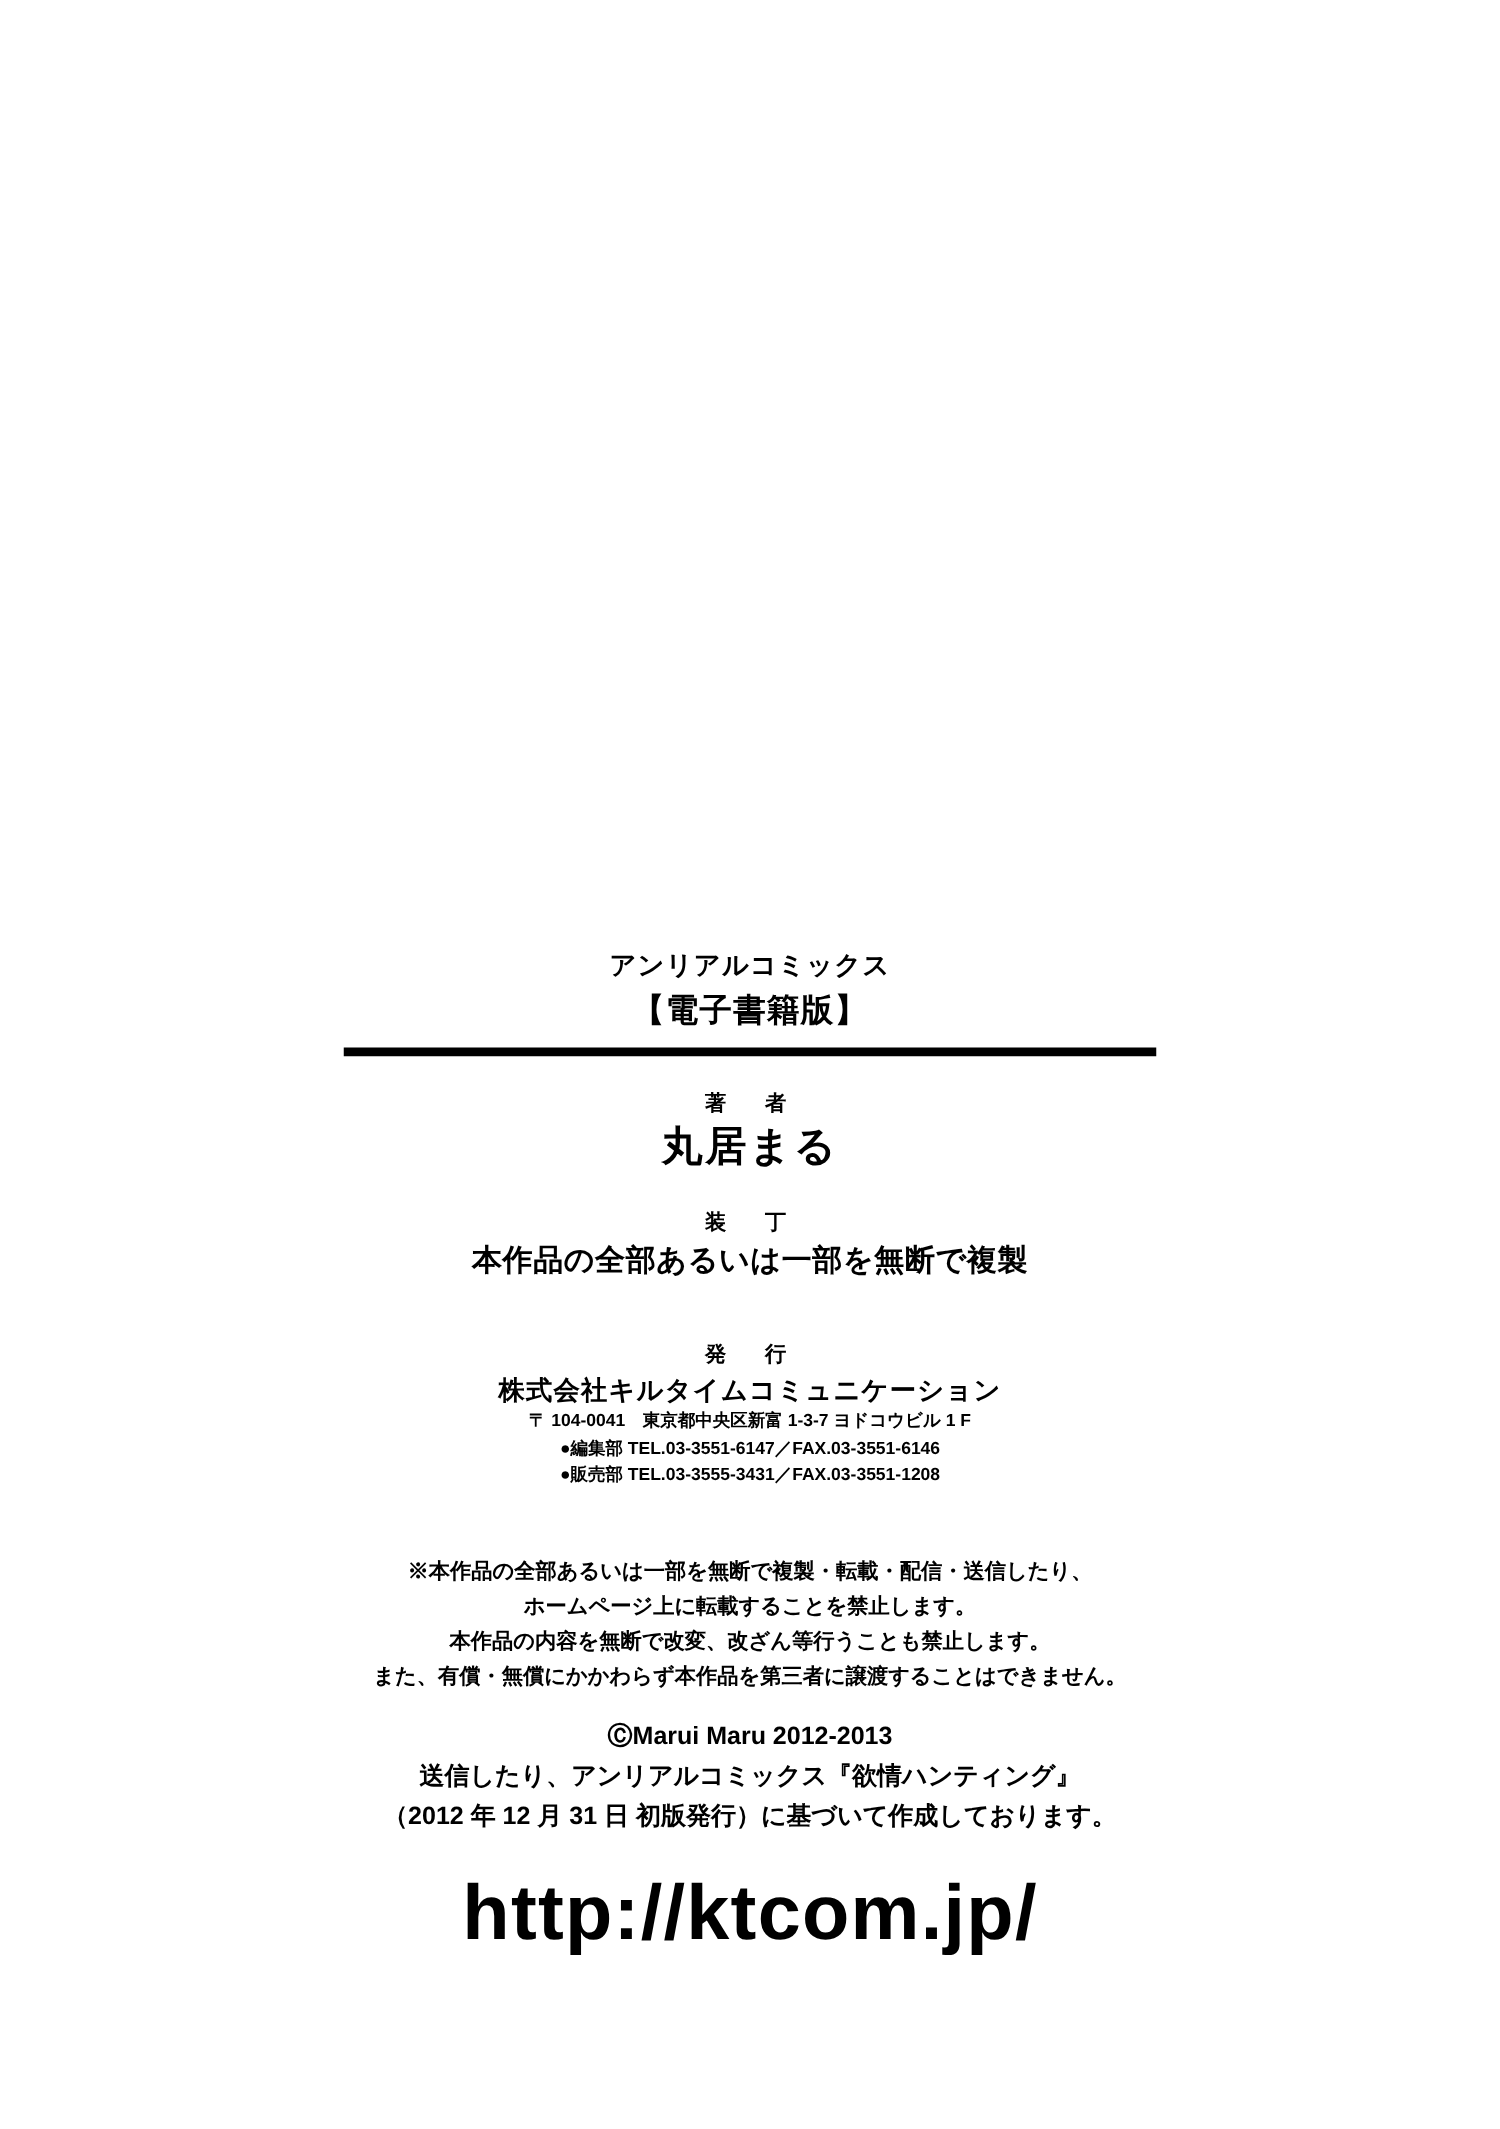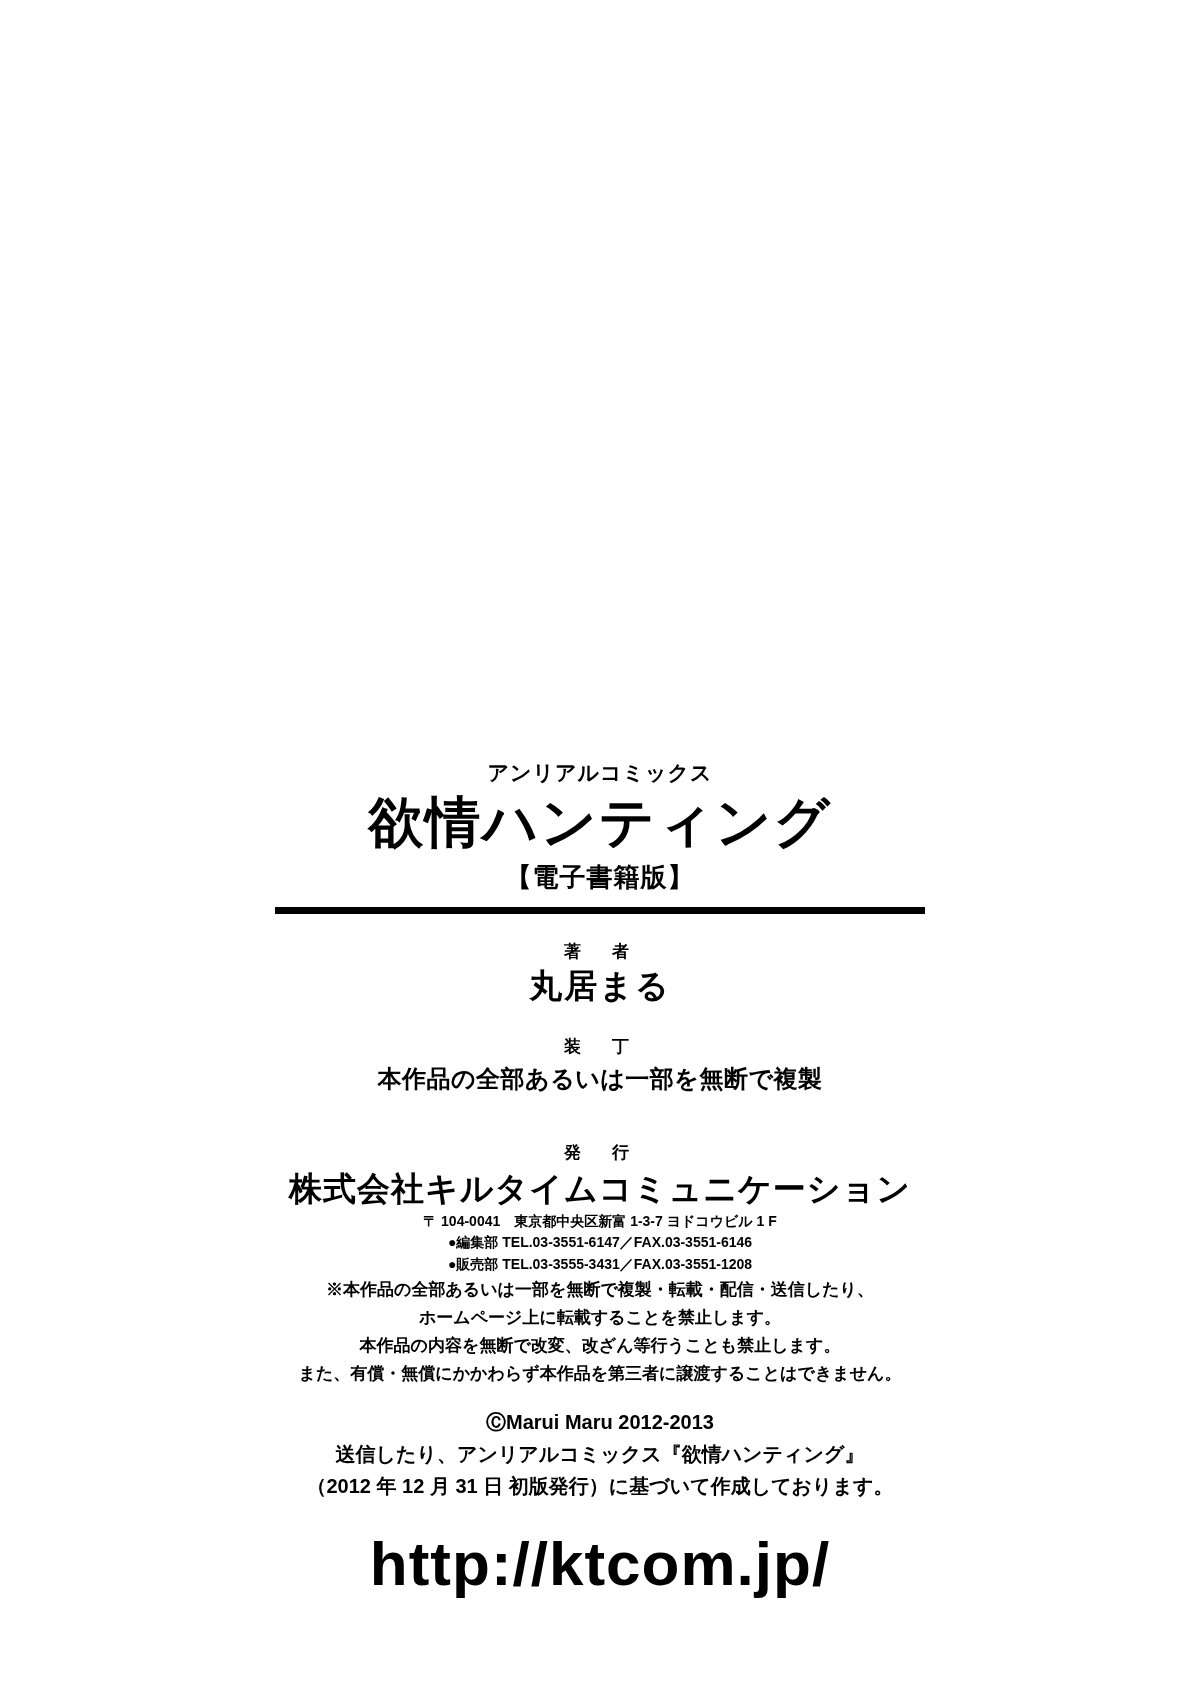--- a/index.html
+++ b/index.html
@@ -88,34 +88,35 @@
     letter-spacing: 0.5px;
     line-height: 1.35;
     margin-top: 4px;
   }
 
   .publisher-block {
     margin-top: 46px;
   }
 
   .publisher-name {
-    font-size: 33px;
+    font-size: 21px;
     font-weight: bold;
     letter-spacing: 1px;
     line-height: 1.3;
     margin-top: 3px;
   }
 
   .publisher-line {
     font-size: 14px;
     font-weight: bold;
     line-height: 1.55;
   }
 
   .notice-block {
+    margin-top: 52px;
   }
 
   .notice-line {
     font-size: 17px;
     font-weight: bold;
     line-height: 1.65;
   }
 
   .copyright-block {
     margin-top: 18px;
@@ -136,21 +137,20 @@
   }
 </style>
 </head>
 <body>
 
 <div class="page">
   <div class="colophon">
 
     <div class="series-label">アンリアルコミックス</div>
 
-    <div class="main-title">欲情ハンティング</div>
 
     <div>
       <span class="edition-badge">【電子書籍版】</span>
     </div>
 
     <div class="rule"></div>
 
     <div class="block">
       <div class="field-label">著　者</div>
       <div class="field-value-lg">丸居まる</div>

